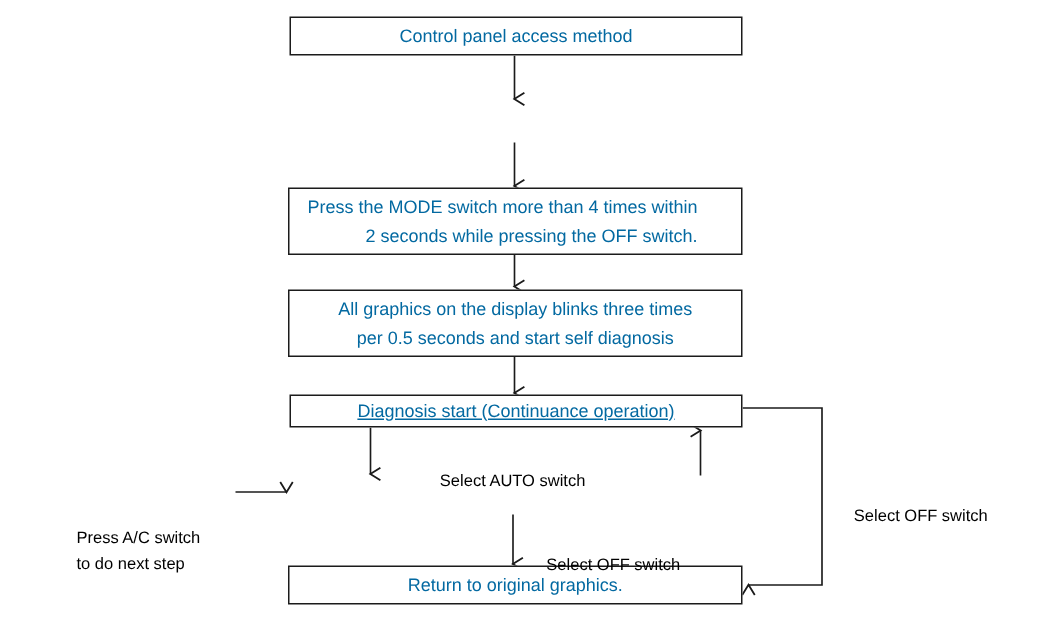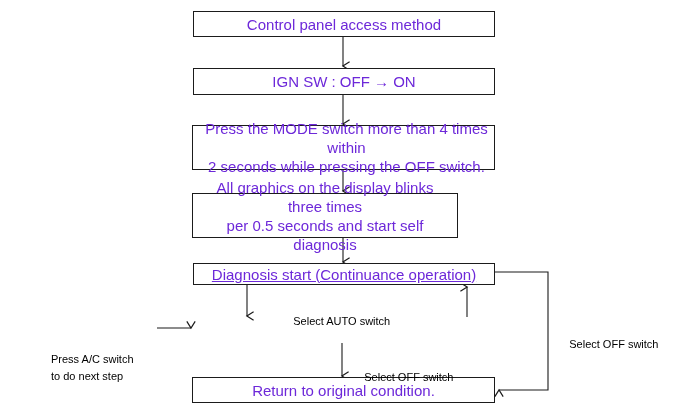--- a/index.html
+++ b/index.html
@@ -17,27 +17,27 @@
   }
   .node {
     position: absolute;
     box-sizing: border-box;
     border: 1px solid #1b1b1b;
     background: #ffffff;
     display: flex;
     align-items: center;
     justify-content: center;
     text-align: center;
-    color: #6d28d9;
-    font-size: 15px;
+    color: #0369a1;
+    font-size: 12px;
     line-height: 19px;
     padding: 2px 6px;
   }
   .node.multiline {
-    text-align: center;
+    text-align: right;
     justify-content: flex-start;
     padding-left: 12px;
   }
   .node.multiline-center {
     text-align: center;
     justify-content: center;
   }
   .edge-label {
     position: absolute;
     color: #000000;
@@ -96,41 +96,38 @@
 
     <line x1="157" y1="328" x2="191" y2="328" stroke="#1b1b1b" stroke-width="1.1" marker-end="url(#arrowRight)"></line>
 
     <path d="M495,272 L548,272 L548,390 L499,390" fill="none" stroke="#1b1b1b" stroke-width="1.1" marker-end="url(#arrowLeft)"></path>
   </svg>
 
   <div class="node" style="left:193px; top:11px; width:302px; height:26px;">
     <span class="node-text">Control panel access method</span>
   </div>
 
-  <div class="node" style="left:193px; top:68px; width:302px; height:27px;">
-    <span class="node-text">IGN SW : OFF → ON</span>
-  </div>
 
   <div class="node multiline" style="left:192px; top:125px; width:303px; height:45px;">
     <span class="node-text">Press the MODE switch more than 4 times within
 2 seconds while pressing the OFF switch.</span>
   </div>
 
-  <div class="node multiline-center" style="left:192px; top:193px; width:266px; height:45px;">
+  <div class="node multiline-center" style="left:192px; top:193px; width:303px; height:45px;">
     <span class="node-text">All graphics on the display blinks three times
 per 0.5 seconds and start self diagnosis</span>
   </div>
 
   <div class="node" style="left:193px; top:263px; width:302px; height:22px;text-decoration:underline;">
     <span class="node-text">Diagnosis start (Continuance operation)</span>
   </div>
 
 
   <div class="node" style="left:192px; top:377px; width:303px; height:26px;">
-    <span class="node-text">Return to original condition.</span>
+    <span class="node-text">Return to original graphics.</span>
   </div>
 
   <div class="edge-label" style="left:281px; top:296px;">
     <span>Select AUTO switch</span>
   </div>
 
   <div class="edge-label" style="left:352px; top:352px;">
     <span>Select OFF switch</span>
   </div>
 

